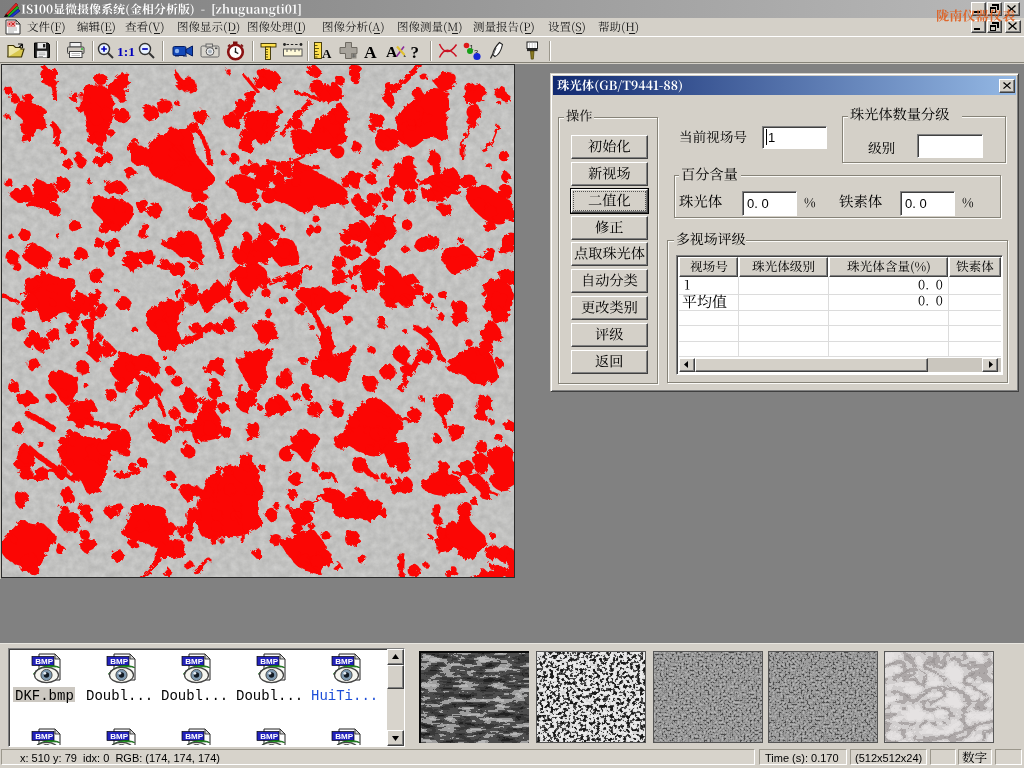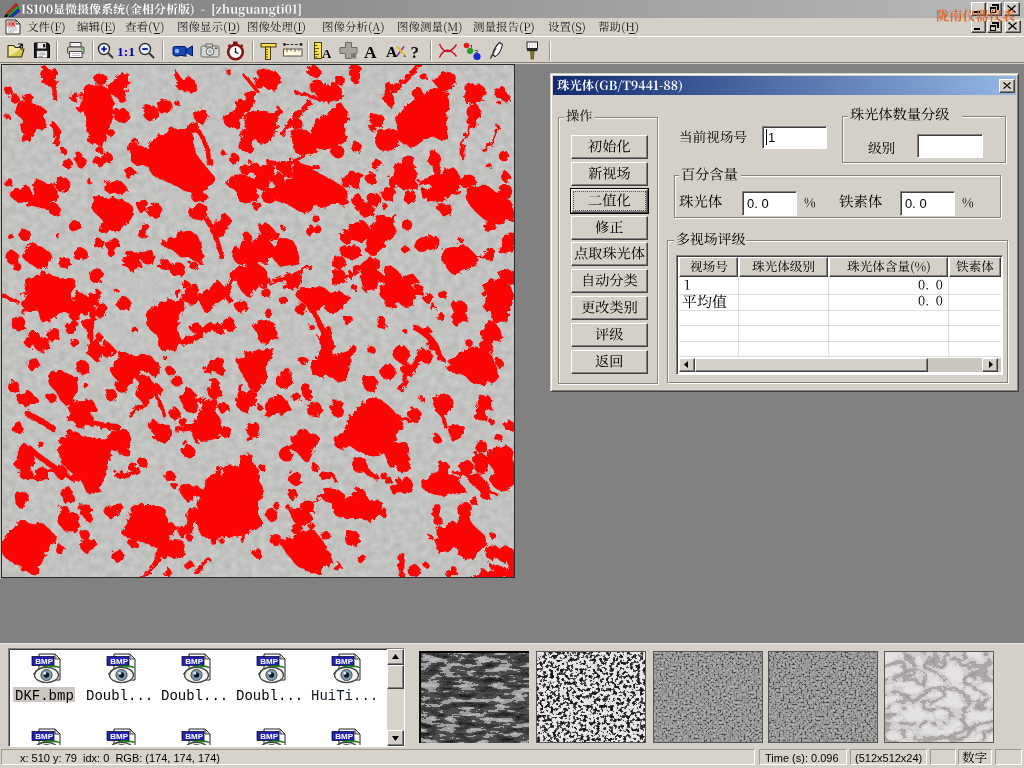--- a/index.html
+++ b/index.html
@@ -1078,21 +1078,21 @@
     <path d="M24 1 l5 5 h-5 z" fill="#d0d0d0" stroke="#222" stroke-width="0.8"></path>
     <rect x="1" y="3.5" width="22" height="9" fill="#2222bb" stroke="#000" stroke-width="0.7"></rect>
     <text x="4.2" y="11" font-family="Liberation Sans" font-weight="bold" font-size="8" fill="#fff">BMP</text>
     <path d="M2.5 21 C8 12.5 21 10.5 28.5 14.5 C22 12.5 10 15 6 22 Z" fill="#2fae2f" stroke="#0a600a" stroke-width="0.8"></path>
     <path d="M2 22 l4 -3 l2 2.5 z M4 17.5 l3 1 l-1 3 z" fill="#111"></path>
     <ellipse cx="15.5" cy="22" rx="12" ry="7.6" fill="#f6f6f0" stroke="#444" stroke-width="1.2"></ellipse>
     <circle cx="15.5" cy="22" r="5.6" fill="#7f9ab0" stroke="#333" stroke-width="0.8"></circle>
     <circle cx="15.5" cy="22" r="2.7" fill="#101820"></circle>
     <circle cx="13.8" cy="20.3" r="1.4" fill="#e8eef4"></circle>
   </svg>
-<div class="abs" style="left:311px;top:688px;font:14px 'Liberation Mono';color:#0f172a">HuiTi...</div>
+<div class="abs" style="left:311px;top:688px;font:14px 'Liberation Mono';color:#1d4ed8">HuiTi...</div>
 <svg class="abs" style="left:31px;top:728px" width="30" height="17" viewBox="0 0 30 17">
     <path d="M8 1 h16 l5 5 v21 h-21 z" fill="#fdfdfd" stroke="#222" stroke-width="1"></path>
     <path d="M24 1 l5 5 h-5 z" fill="#d0d0d0" stroke="#222" stroke-width="0.8"></path>
     <rect x="1" y="3.5" width="22" height="9" fill="#2222bb" stroke="#000" stroke-width="0.7"></rect>
     <text x="4.2" y="11" font-family="Liberation Sans" font-weight="bold" font-size="8" fill="#fff">BMP</text>
     <path d="M2.5 21 C8 12.5 21 10.5 28.5 14.5 C22 12.5 10 15 6 22 Z" fill="#2fae2f" stroke="#0a600a" stroke-width="0.8"></path>
     <path d="M2 22 l4 -3 l2 2.5 z M4 17.5 l3 1 l-1 3 z" fill="#111"></path>
     <ellipse cx="15.5" cy="22" rx="12" ry="7.6" fill="#f6f6f0" stroke="#444" stroke-width="1.2"></ellipse>
     <circle cx="15.5" cy="22" r="5.6" fill="#7f9ab0" stroke="#333" stroke-width="0.8"></circle>
     <circle cx="15.5" cy="22" r="2.7" fill="#101820"></circle>
@@ -1221,16 +1221,16 @@
       <rect width="108" height="90" filter="url(#t5f)"></rect>
     </svg></div>
 <div class="abs" style="left:0;top:750px;width:1024px;height:18px;background:#d4d0c8"></div>
 <div class="abs" style="left:1px;top:749px;width:754px;height:16px;border:1px solid;border-color:#9b978c #fff #fff #9b978c;background:#d7d3cb"></div>
 <div class="abs" style="left:759px;top:749px;width:88px;height:16px;border:1px solid;border-color:#9b978c #fff #fff #9b978c;background:#d7d3cb"></div>
 <div class="abs" style="left:850px;top:749px;width:77px;height:16px;border:1px solid;border-color:#9b978c #fff #fff #9b978c;background:#d7d3cb"></div>
 <div class="abs" style="left:930px;top:749px;width:26px;height:16px;border:1px solid;border-color:#9b978c #fff #fff #9b978c;background:#d7d3cb"></div>
 <div class="abs" style="left:958px;top:749px;width:34px;height:16px;border:1px solid;border-color:#9b978c #fff #fff #9b978c;background:#d7d3cb"></div>
 <div class="abs" style="left:995px;top:749px;width:27px;height:16px;border:1px solid;border-color:#9b978c #fff #fff #9b978c;background:#d7d3cb"></div>
 <div class="abs" style="left:20px;top:752px;font:11px 'Liberation Sans';color:#000">x: 510 y: 79&nbsp;&nbsp;idx: 0&nbsp;&nbsp;RGB: (174, 174, 174)</div>
-<div class="abs" style="left:765px;top:752px;font:11px 'Liberation Sans';color:#000">Time (s): 0.096</div>
+<div class="abs" style="left:765px;top:752px;font:11px 'Liberation Sans';color:#000">Time (s): 0.170</div>
 <div class="abs" style="left:855px;top:752px;font:11px 'Liberation Sans';color:#000">(512x512x24)</div>
 <svg class="abs" style="left:962px;top:751px;overflow:visible" width="27" height="15" viewBox="0 -11.1 27 15">
     <path d="M6.4 -9.7 5.3 -10.2C5 -9.5 4.7 -8.7 4.5 -8.3L4.7 -8.1C5.1 -8.5 5.5 -9 5.9 -9.5C6.2 -9.5 6.3 -9.6 6.4 -9.7ZM1.2 -10 1.1 -10C1.5 -9.6 1.9 -8.9 1.9 -8.3C2.6 -7.7 3.4 -9.2 1.2 -10ZM3.7 -4.4C4 -4.3 4.1 -4.5 4.2 -4.6L3 -5C2.9 -4.7 2.7 -4.2 2.4 -3.7H0.5L0.6 -3.3H2.2C1.9 -2.7 1.5 -2.1 1.3 -1.8C2 -1.6 2.9 -1.3 3.7 -0.9C3 -0.2 2 0.4 0.7 0.8L0.7 1C2.3 0.6 3.4 0.1 4.3 -0.6C4.7 -0.4 5 -0.1 5.3 0.1C5.9 0.4 6.2 -0.5 4.8 -1.2C5.3 -1.8 5.7 -2.5 6 -3.3C6.2 -3.3 6.4 -3.3 6.5 -3.4L5.6 -4.2L5.1 -3.7H3.3ZM5.2 -3.3C4.9 -2.6 4.6 -2 4.2 -1.5C3.7 -1.6 3 -1.8 2.2 -1.9C2.5 -2.3 2.8 -2.8 3.1 -3.3ZM9.2 -10.2 7.9 -10.5C7.6 -8.3 6.9 -6 6.2 -4.5L6.4 -4.4C6.8 -4.9 7.1 -5.5 7.5 -6.1C7.7 -4.7 8.1 -3.4 8.6 -2.3C7.9 -1.1 6.8 -0.1 5.2 0.8L5.3 1C7 0.3 8.2 -0.5 9 -1.6C9.6 -0.6 10.4 0.3 11.4 1C11.6 0.6 11.9 0.4 12.2 0.4L12.3 0.3C11.1 -0.4 10.2 -1.2 9.5 -2.2C10.4 -3.6 10.9 -5.3 11.1 -7.3H11.9C12.1 -7.3 12.2 -7.4 12.3 -7.5C11.9 -7.9 11.2 -8.5 11.2 -8.5L10.6 -7.7H8.1C8.4 -8.4 8.6 -9.2 8.8 -9.9C9 -10 9.2 -10.1 9.2 -10.2ZM8 -7.3H10.2C10 -5.6 9.7 -4.2 9 -2.9C8.4 -4 8 -5.2 7.7 -6.6ZM6 -8.6 5.5 -8H4V-10.1C4.3 -10.1 4.4 -10.3 4.4 -10.4L3.2 -10.6V-7.9L0.6 -8L0.7 -7.6H2.8C2.3 -6.6 1.4 -5.6 0.4 -4.9L0.6 -4.7C1.6 -5.2 2.5 -5.9 3.2 -6.7V-4.9H3.4C3.7 -4.9 4 -5.1 4 -5.2V-7.1C4.6 -6.6 5.3 -5.9 5.5 -5.3C6.4 -4.9 6.8 -6.5 4 -7.4V-7.6H6.6C6.8 -7.6 6.9 -7.6 7 -7.8C6.6 -8.1 6 -8.6 6 -8.6ZM18.1 -10.6 18 -10.5C18.4 -10.1 18.9 -9.4 19 -8.8C19.8 -8.2 20.6 -10 18.1 -10.6ZM14.7 -9.2 14.5 -9.2C14.6 -8.4 14.1 -7.7 13.6 -7.4C13.3 -7.2 13.1 -7 13.2 -6.7C13.4 -6.4 13.9 -6.4 14.2 -6.6C14.6 -6.8 14.9 -7.4 14.9 -8.2H23.1C23 -7.7 22.7 -7.1 22.5 -6.7L22.7 -6.6C23.2 -7 23.8 -7.6 24.2 -8.1C24.5 -8.1 24.6 -8.1 24.7 -8.2L23.7 -9.1L23.1 -8.6H14.9C14.8 -8.8 14.8 -9 14.7 -9.2ZM23.5 -4.4 22.9 -3.6H19.3V-4.7C19.6 -4.8 19.7 -4.9 19.7 -5C20.6 -5.4 21.4 -5.9 22 -6.3C22.3 -6.3 22.4 -6.3 22.5 -6.4L21.5 -7.3L21 -6.8H15.3L15.4 -6.4H20.8C20.4 -6 19.9 -5.5 19.3 -5.1L18.5 -5.2V-3.6H13.2L13.3 -3.2H18.5V-0.3C18.5 -0.1 18.4 -0 18.1 -0C17.8 -0 16.3 -0.1 16.3 -0.1V0.1C17 0.2 17.3 0.2 17.6 0.4C17.7 0.5 17.8 0.7 17.9 1C19.2 0.9 19.3 0.4 19.3 -0.2V-3.2H24.3C24.5 -3.2 24.6 -3.3 24.6 -3.4C24.2 -3.8 23.5 -4.4 23.5 -4.4Z" fill="#000"></path>
   </svg>
 </body></html>

